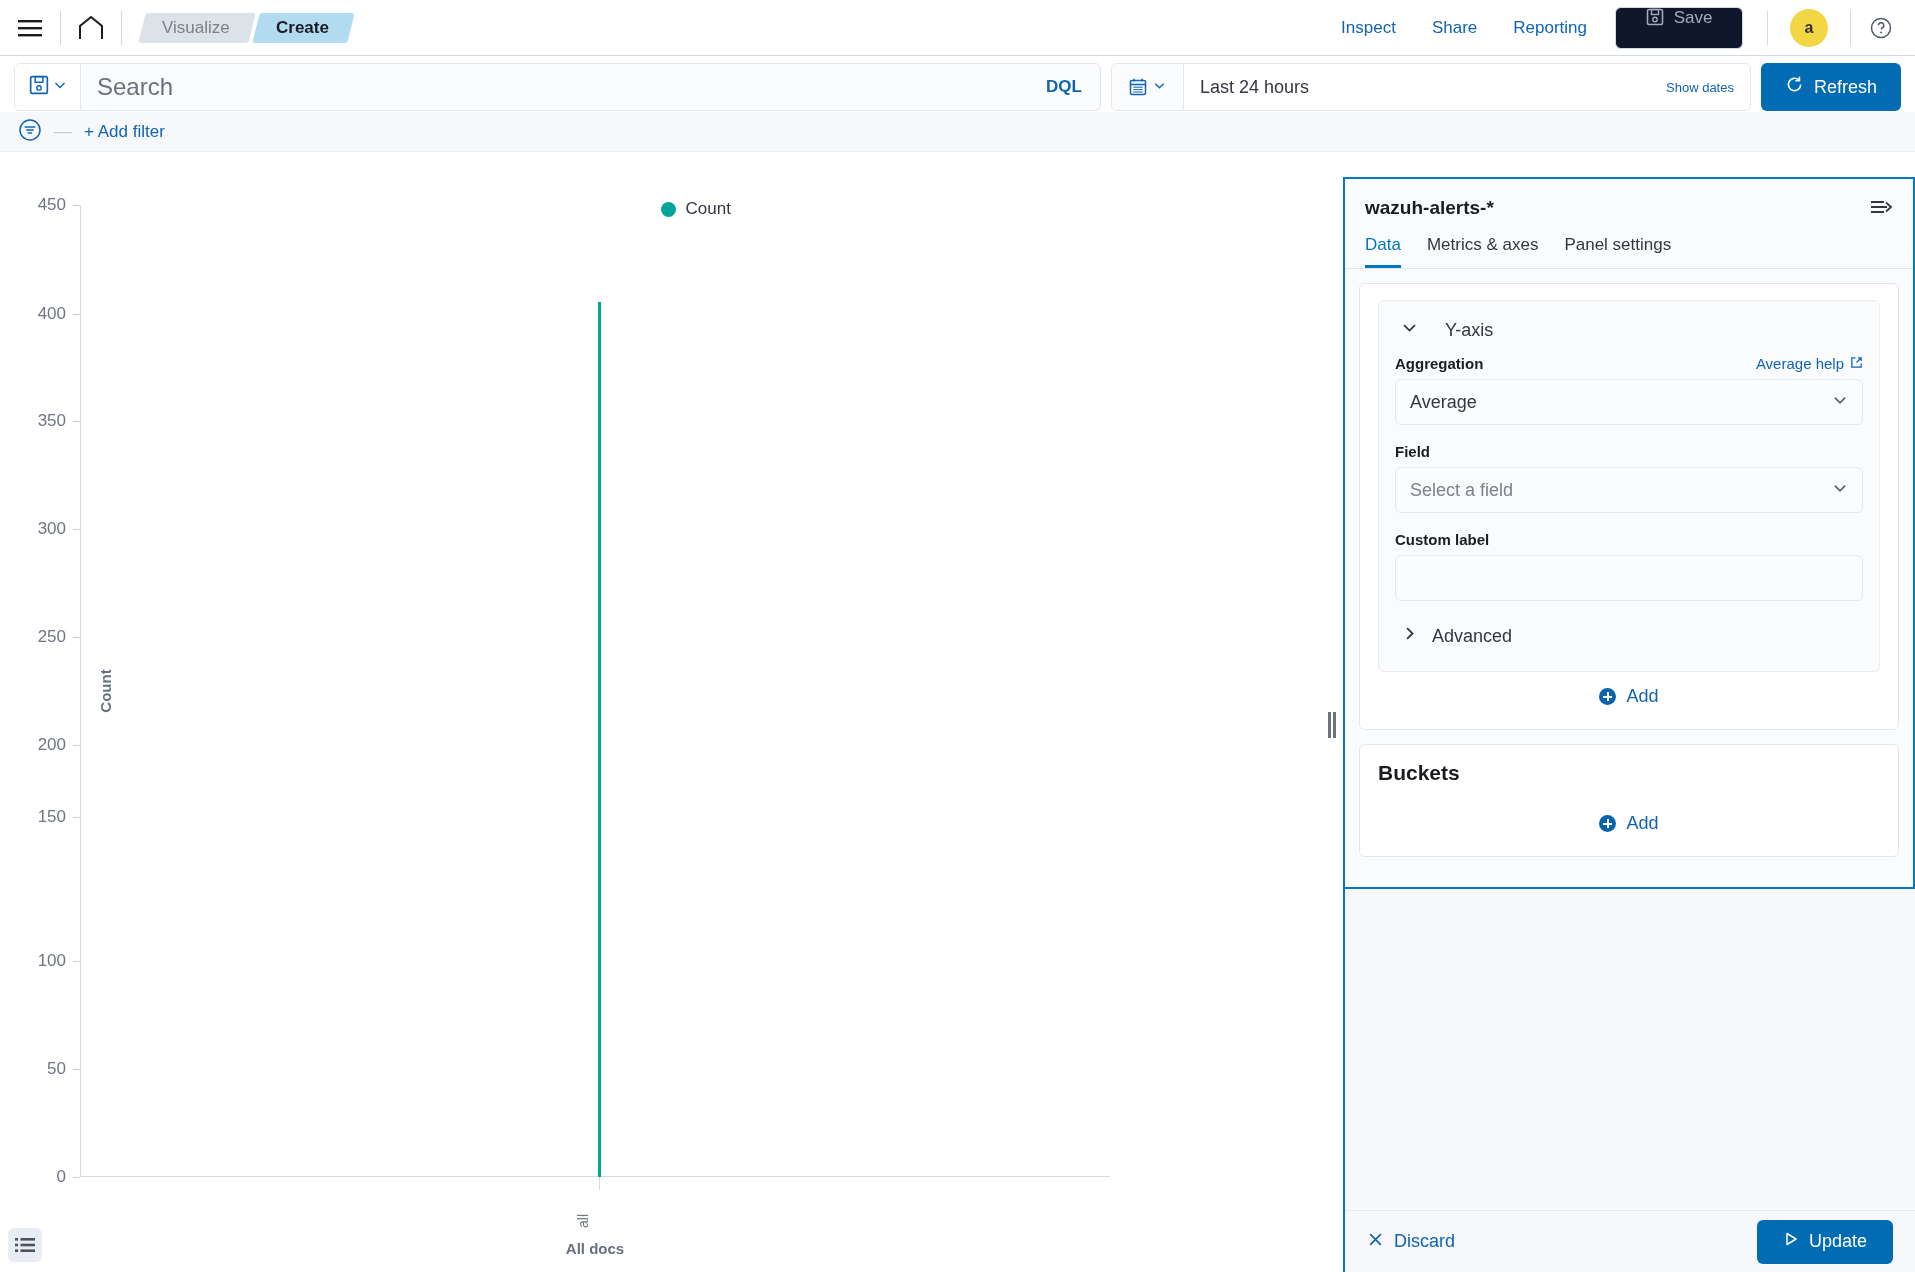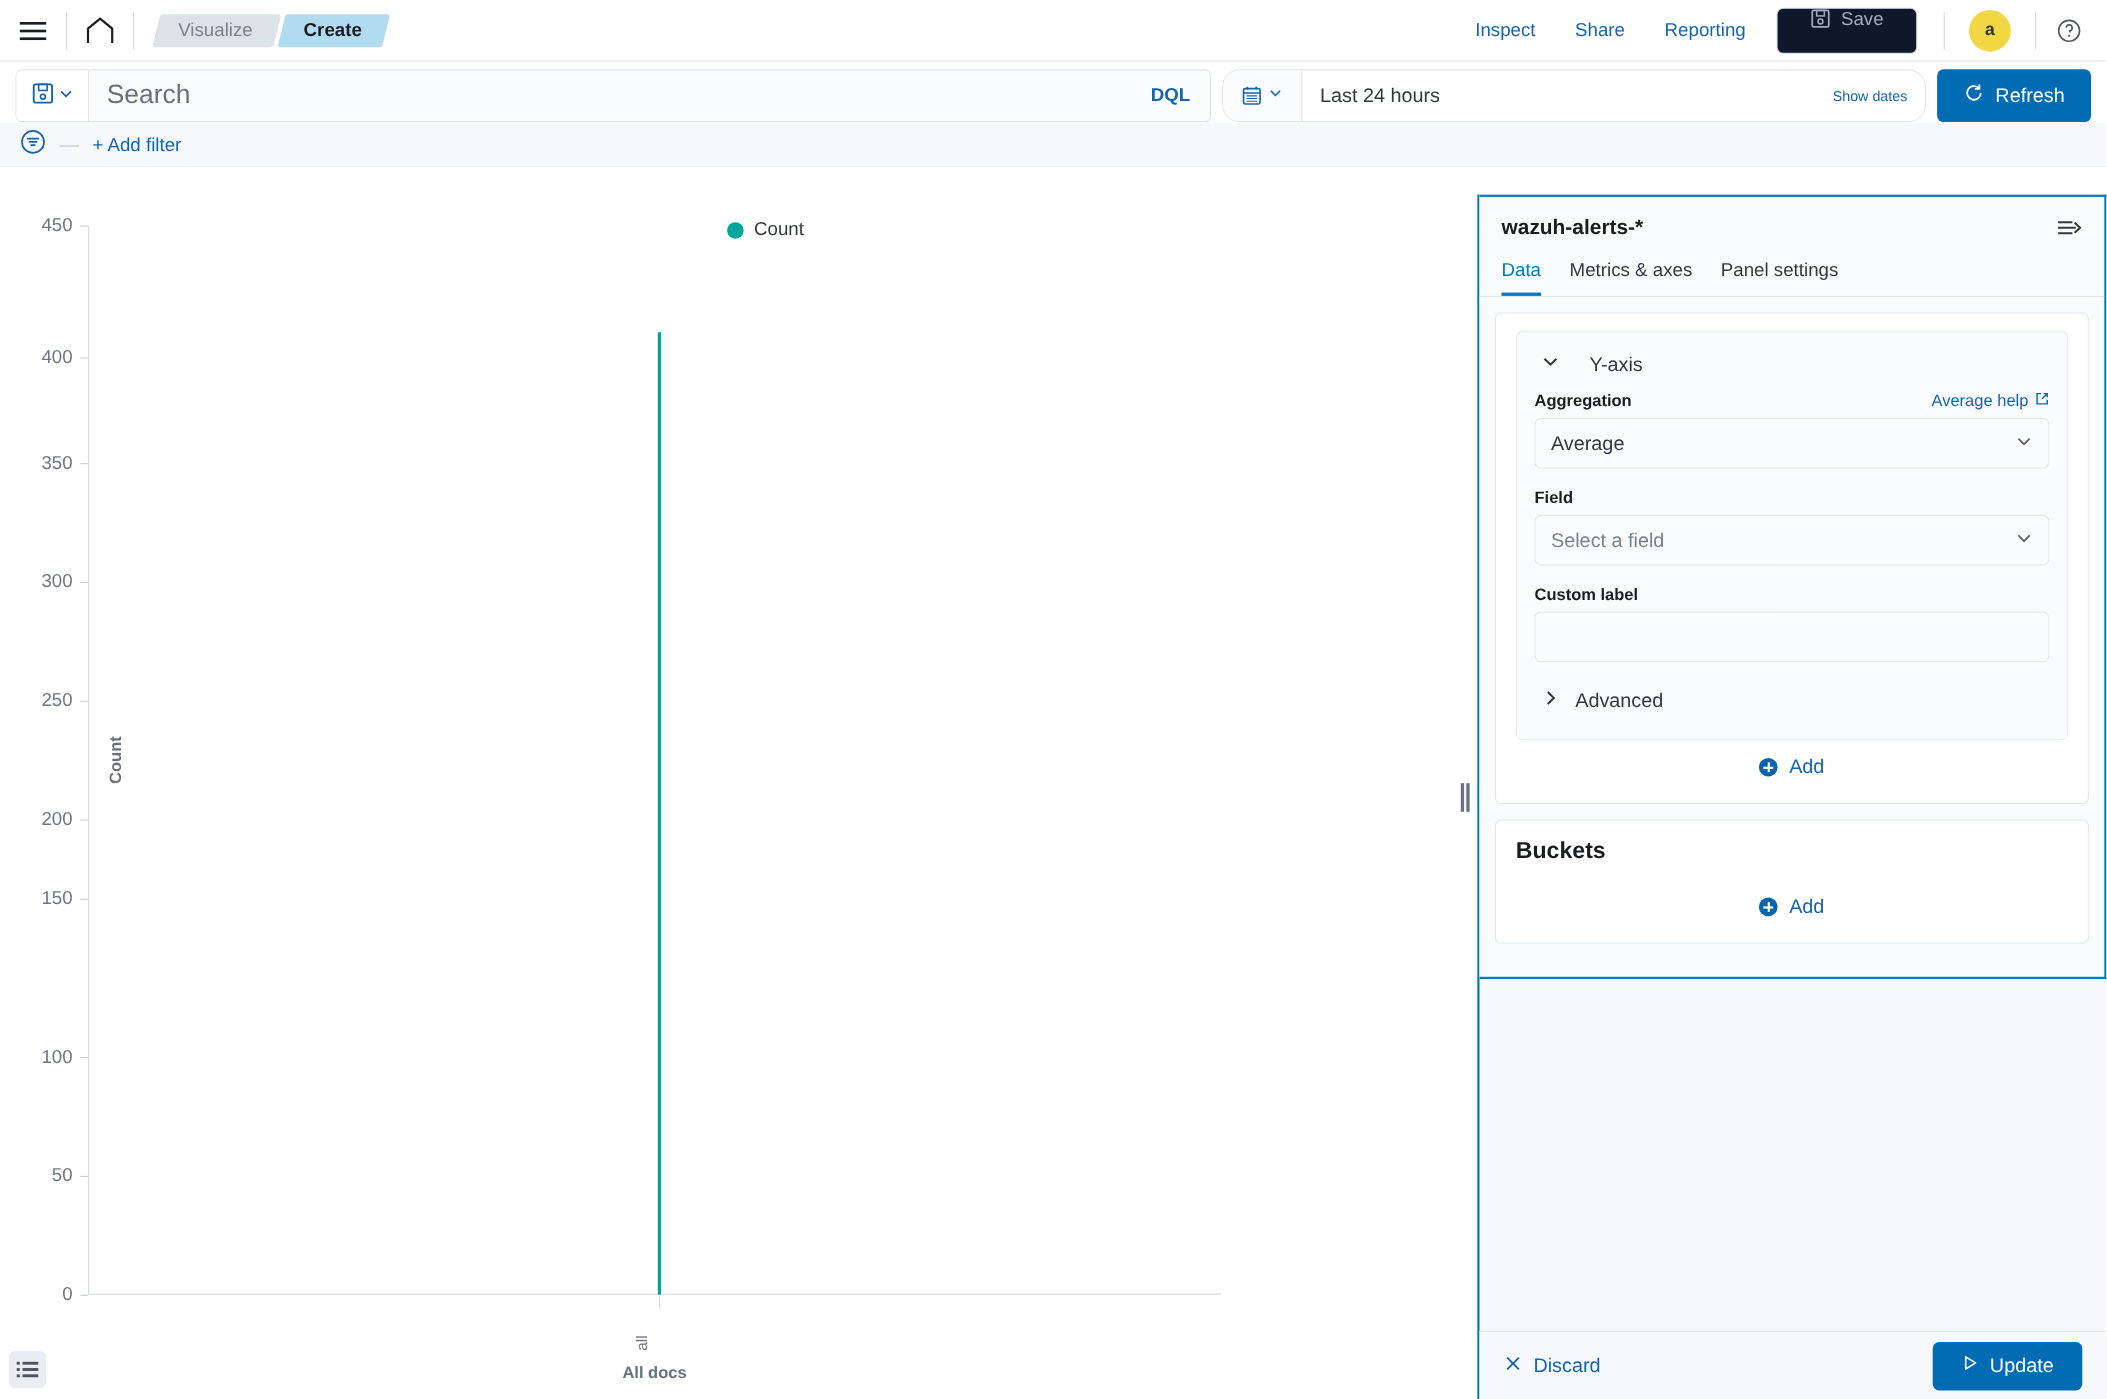--- a/index.html
+++ b/index.html
@@ -83,21 +83,21 @@
     font-size: 24px; padding: 0 16px; color: #343741;
     font-family: "Liberation Sans", sans-serif;
   }
   .search-input::placeholder { color: #6a717d; }
   .dql-badge {
     display: flex; align-items: center; padding: 0 18px;
     color: #1164b3; font-size: 17px; font-weight: 600; cursor: pointer;
   }
   .datewrap {
     width: 640px; height: 48px; display: flex; align-items: stretch;
-    border: 1px solid #e3e6ed; border-radius: 16px; background: #fff;
+    border: 1px solid #e3e6ed; border-radius: 6px; background: #fff;
     overflow: hidden;
   }
   .cal-btn {
     width: 72px; display: flex; align-items: center; justify-content: center;
     gap: 5px; border-right: 1px solid #e3e6ed; cursor: pointer; background:#fbfcfd;
   }
   .daterange {
     flex: 1; display: flex; align-items: center; padding: 0 16px;
     font-size: 18px; color: #343741; cursor: pointer;
   }
@@ -408,21 +408,21 @@
         <span class="legend-dot"></span>
         <span>Count</span>
       </div>
 
       <div class="plot">
         <div class="yaxis-title">Count</div>
         <div class="axis-line-y"></div>
         <div class="axis-line-x"></div>
         <div id="yticks">
             <div class="ytick" style="top: 0px;">450</div>
-            <div class="ytick" style="top: 120px;">400</div>
+            <div class="ytick" style="top: 109px;">400</div>
             <div class="ytick" style="top: 216px;">350</div>
             <div class="ytick" style="top: 324px;">300</div>
             <div class="ytick" style="top: 432px;">250</div>
             <div class="ytick" style="top: 540px;">200</div>
             <div class="ytick" style="top: 612px;">150</div>
             <div class="ytick" style="top: 756px;">100</div>
             <div class="ytick" style="top: 864px;">50</div>
             <div class="ytick" style="top: 972px;">0</div>
           </div>
         <div id="bars">

